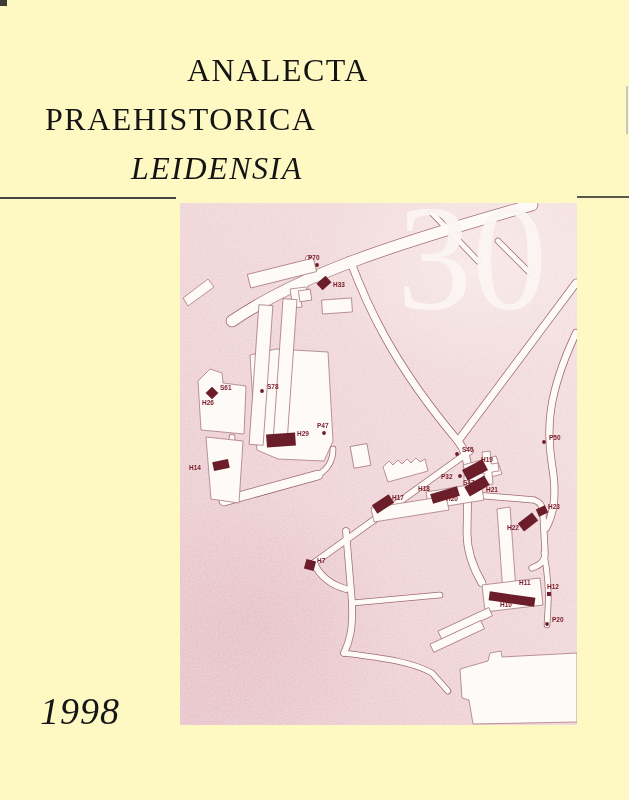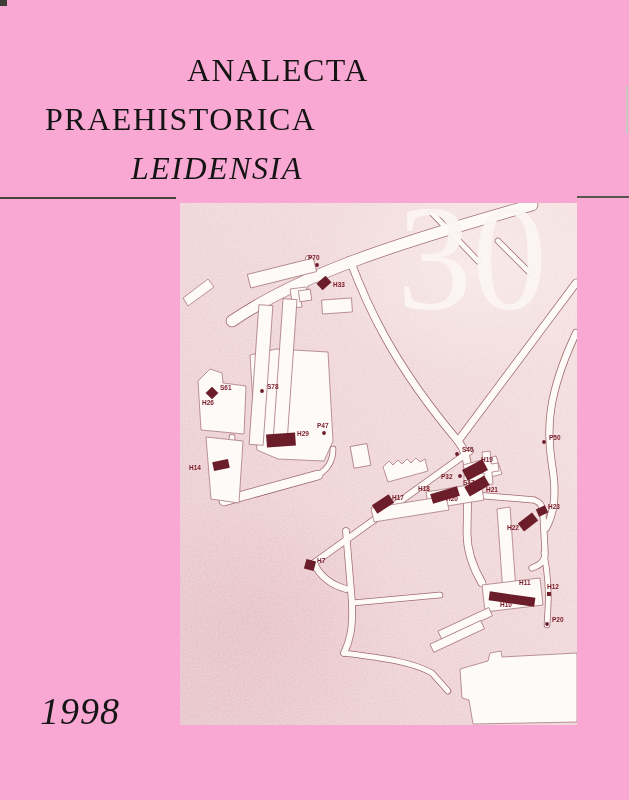--- a/index.html
+++ b/index.html
@@ -1,18 +1,18 @@
 <!DOCTYPE html>
 <html><head>
 <meta charset="utf-8">
 <style>
   html,body{margin:0;padding:0;background:#e8e8e6;}
   #cover{
     position:relative;width:629px;height:800px;margin:0 auto;
-    background:#f9a8d4;overflow:hidden;
+    background:#fef9c3;overflow:hidden;
     font-family:"Liberation Serif", serif;
   }
   .title-line{
     position:absolute;color:#141414;font-size:32px;letter-spacing:1.5px;
     font-family:"Liberation Serif", serif;white-space:nowrap;
   }
   #title-1{left:187px;top:52px;}
   #title-2{left:45px;top:101px;text-align:right;}
   #title-3{left:131px;top:150px;font-style:italic;}
   #year{

